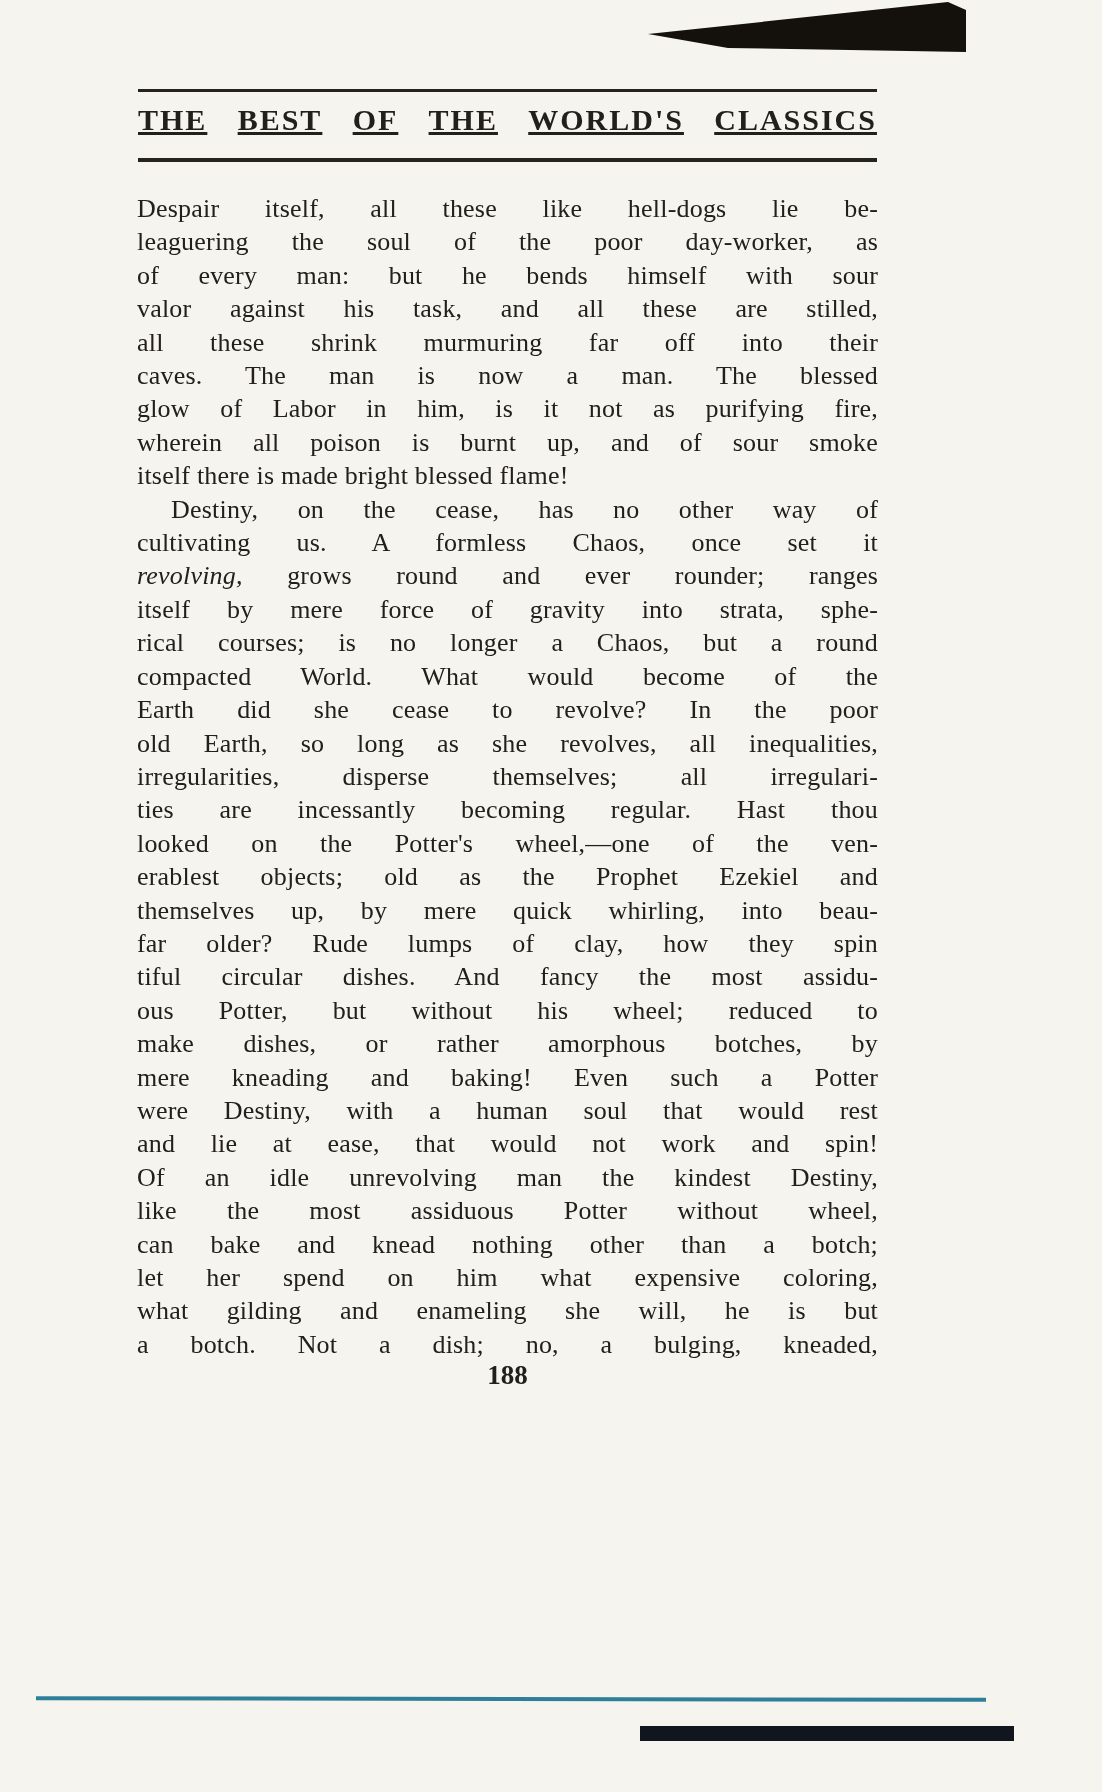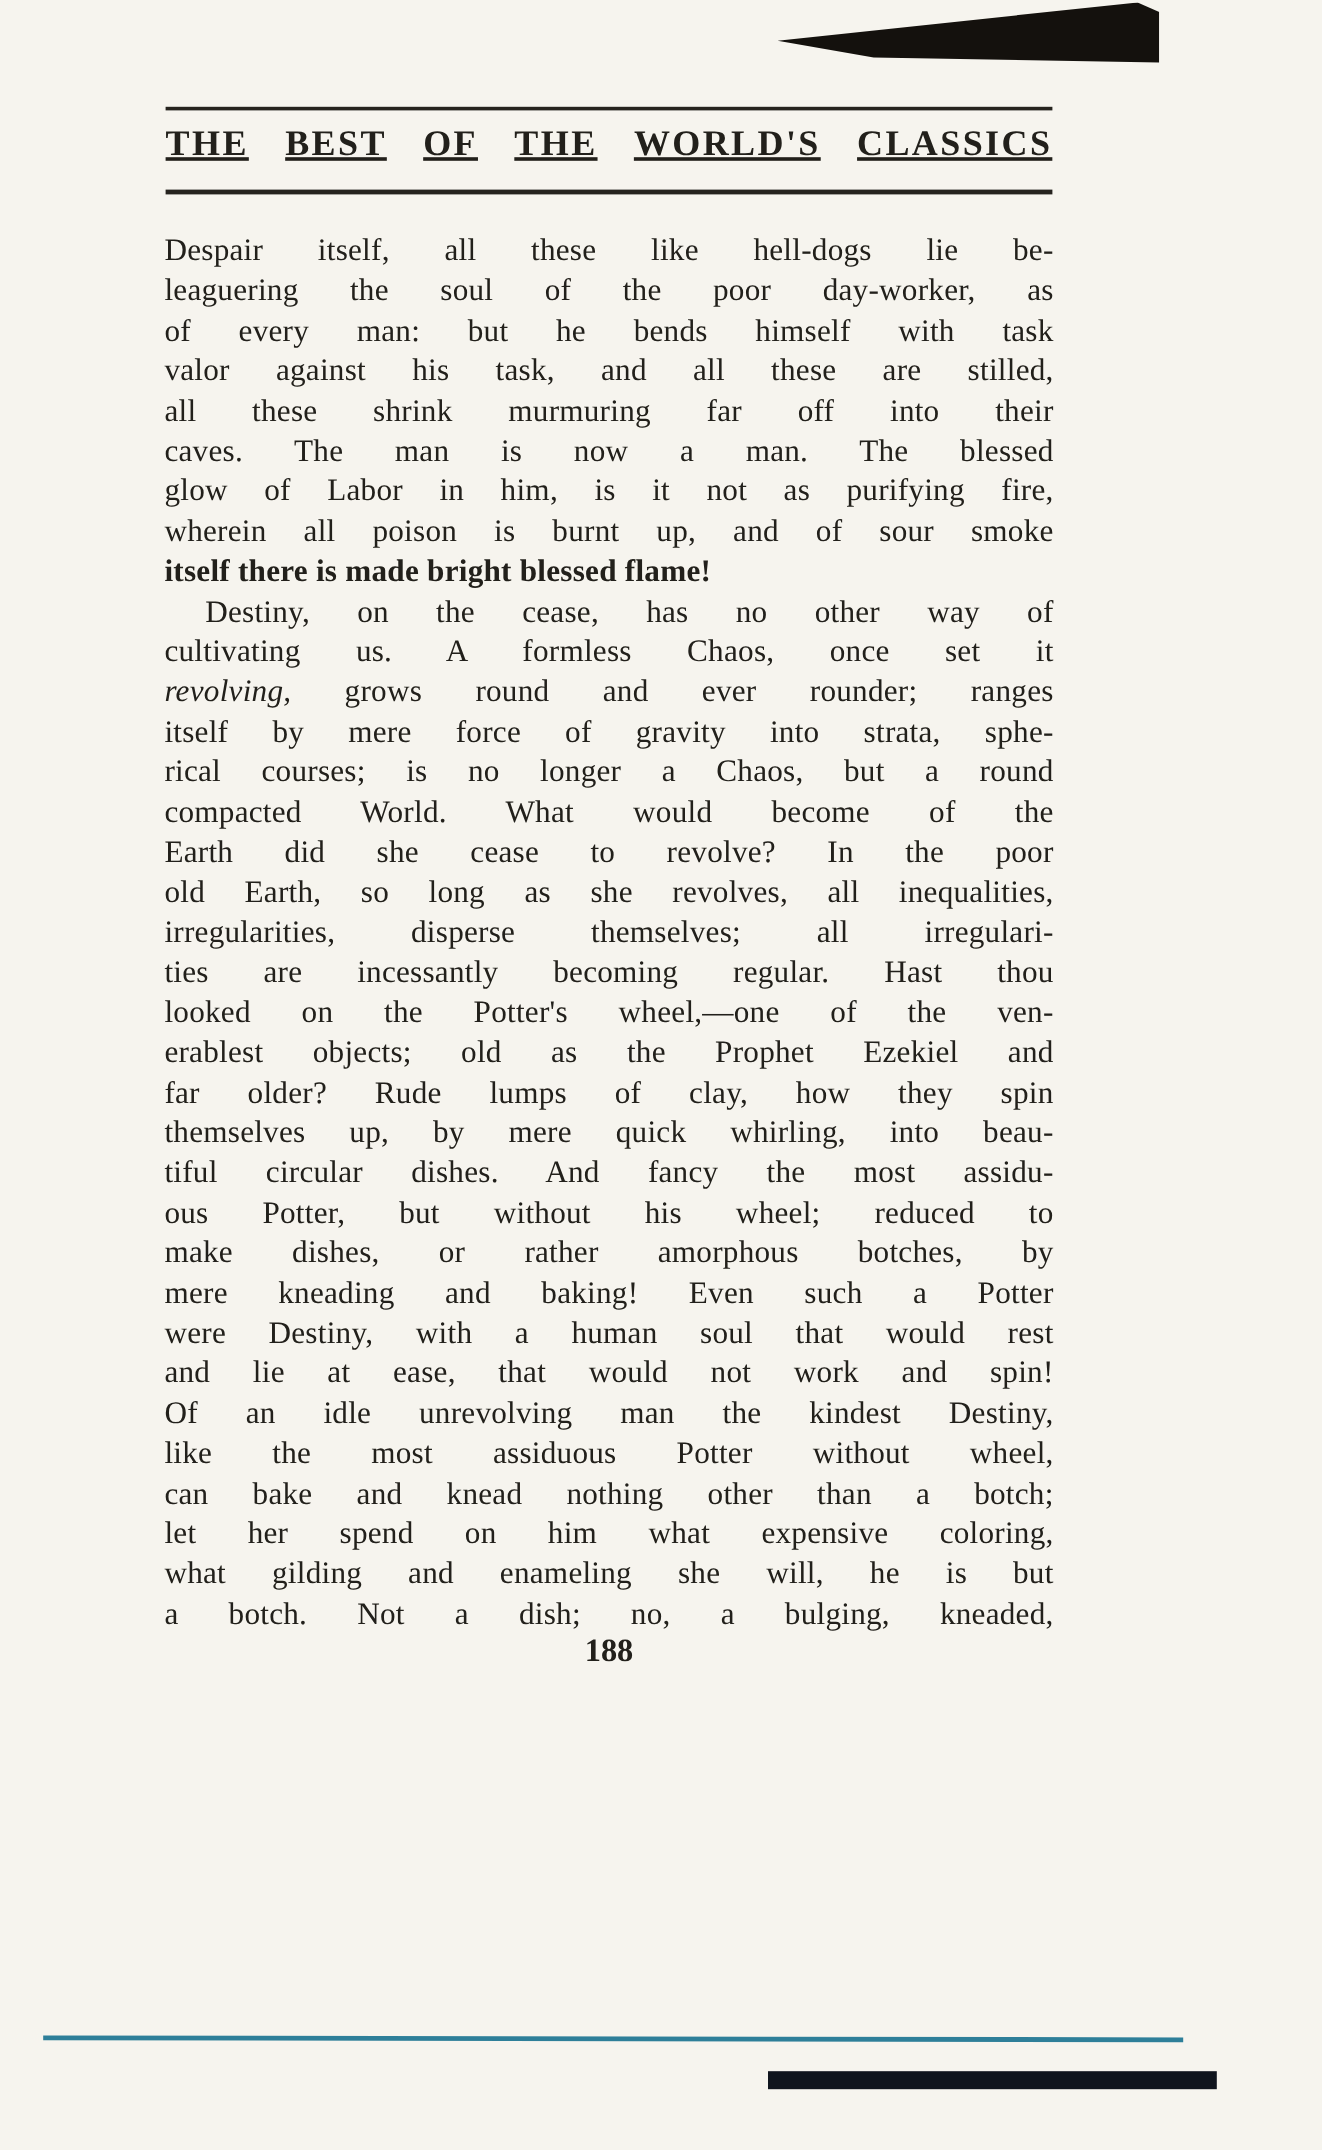--- a/index.html
+++ b/index.html
@@ -51,21 +51,21 @@
     width: 741px;
   }
   .line {
     font-size: 26px;
     line-height: 33.4px;
     letter-spacing: 0.2px;
     text-align: justify;
     text-align-last: justify;
     min-height: 33.4px;
   }
-  .line.para-end { text-align-last: left; font-weight: bold; }
+  .line.para-end { text-align-last: left; }
   .line.indent   { text-indent: 34px; }
   .line i { font-style: italic; }
   .page-number {
     position: absolute;
     left: 138px;
     top: 1360px;
     width: 739px;
     text-align: center;
     font-size: 27px;
     font-weight: bold;
@@ -106,41 +106,41 @@
     <span>THE</span>
     <span>WORLD'S</span>
     <span>CLASSICS</span>
   </div>
 
   <div class="rule rule-bottom"></div>
 
   <div class="body-text">
       <div class="line">Despair itself, all these like hell-dogs lie be-</div>
       <div class="line">leaguering the soul of the poor day-worker, as</div>
-      <div class="line">of every man: but he bends himself with task</div>
+      <div class="line">of every man: but he bends himself with sour</div>
       <div class="line">valor against his task, and all these are stilled,</div>
       <div class="line">all these shrink murmuring far off into their</div>
       <div class="line">caves.  The man is now a man.  The blessed</div>
       <div class="line">glow of Labor in him, is it not as purifying fire,</div>
       <div class="line">wherein all poison is burnt up, and of sour smoke</div>
       <div class="line para-end">itself there is made bright blessed flame!</div>
       <div class="line indent">Destiny, on the cease, has no other way of</div>
       <div class="line">cultivating us.  A formless Chaos, once set it</div>
       <div class="line"><i>revolving,</i> grows round and ever rounder; ranges</div>
       <div class="line">itself by mere force of gravity into strata, sphe-</div>
       <div class="line">rical courses; is no longer a Chaos, but a round</div>
       <div class="line">compacted World.  What would become of the</div>
       <div class="line">Earth did she cease to revolve?  In the poor</div>
       <div class="line">old Earth, so long as she revolves, all inequalities,</div>
       <div class="line">irregularities, disperse themselves; all irregulari-</div>
       <div class="line">ties are incessantly becoming regular.  Hast thou</div>
       <div class="line">looked on the Potter's wheel,—one of the ven-</div>
       <div class="line">erablest objects; old as the Prophet Ezekiel and</div>
+      <div class="line">themselves up, by mere quick whirling, into beau-</div>
       <div class="line">far older?  Rude lumps of clay, how they spin</div>
-      <div class="line">themselves up, by mere quick whirling, into beau-</div>
       <div class="line">tiful circular dishes.  And fancy the most assidu-</div>
       <div class="line">ous Potter, but without his wheel; reduced to</div>
       <div class="line">make dishes, or rather amorphous botches, by</div>
       <div class="line">mere kneading and baking!  Even such a Potter</div>
       <div class="line">were Destiny, with a human soul that would rest</div>
       <div class="line">and lie at ease, that would not work and spin!</div>
       <div class="line">Of an idle unrevolving man the kindest Destiny,</div>
       <div class="line">like the most assiduous Potter without wheel,</div>
       <div class="line">can bake and knead nothing other than a botch;</div>
       <div class="line">let her spend on him what expensive coloring,</div>

